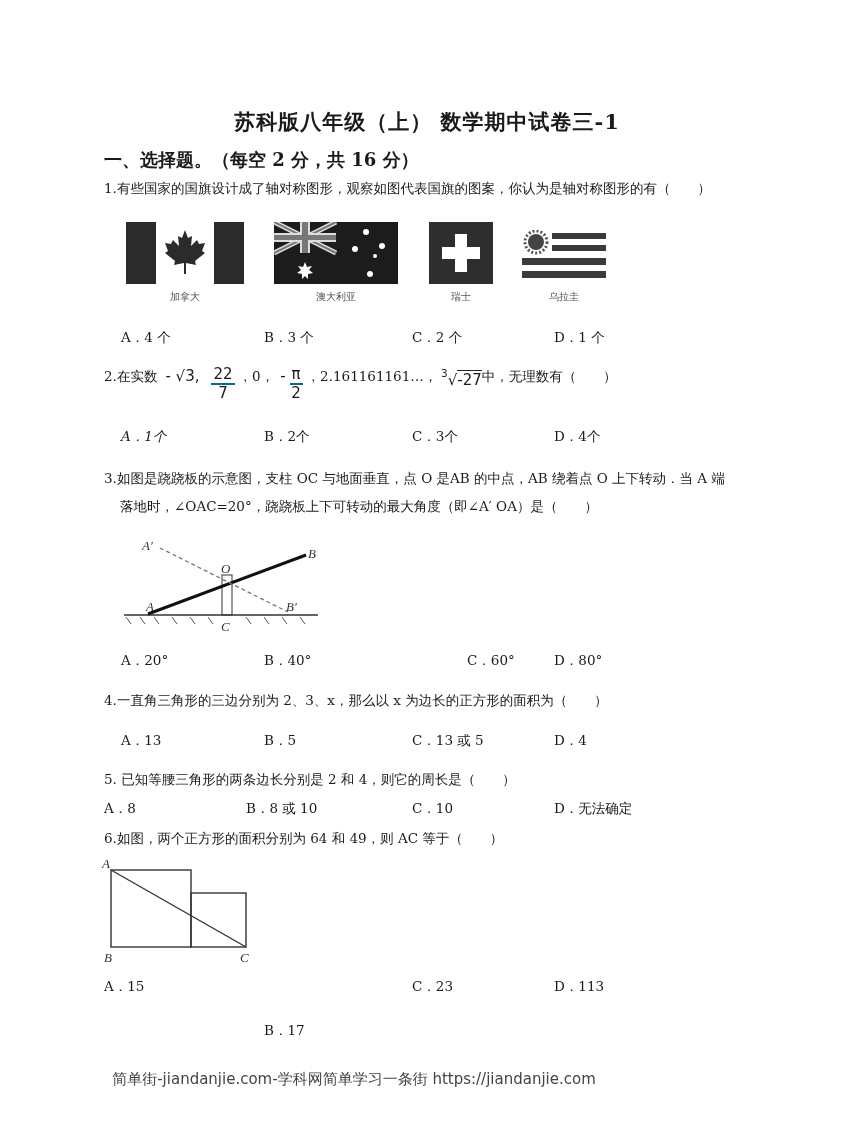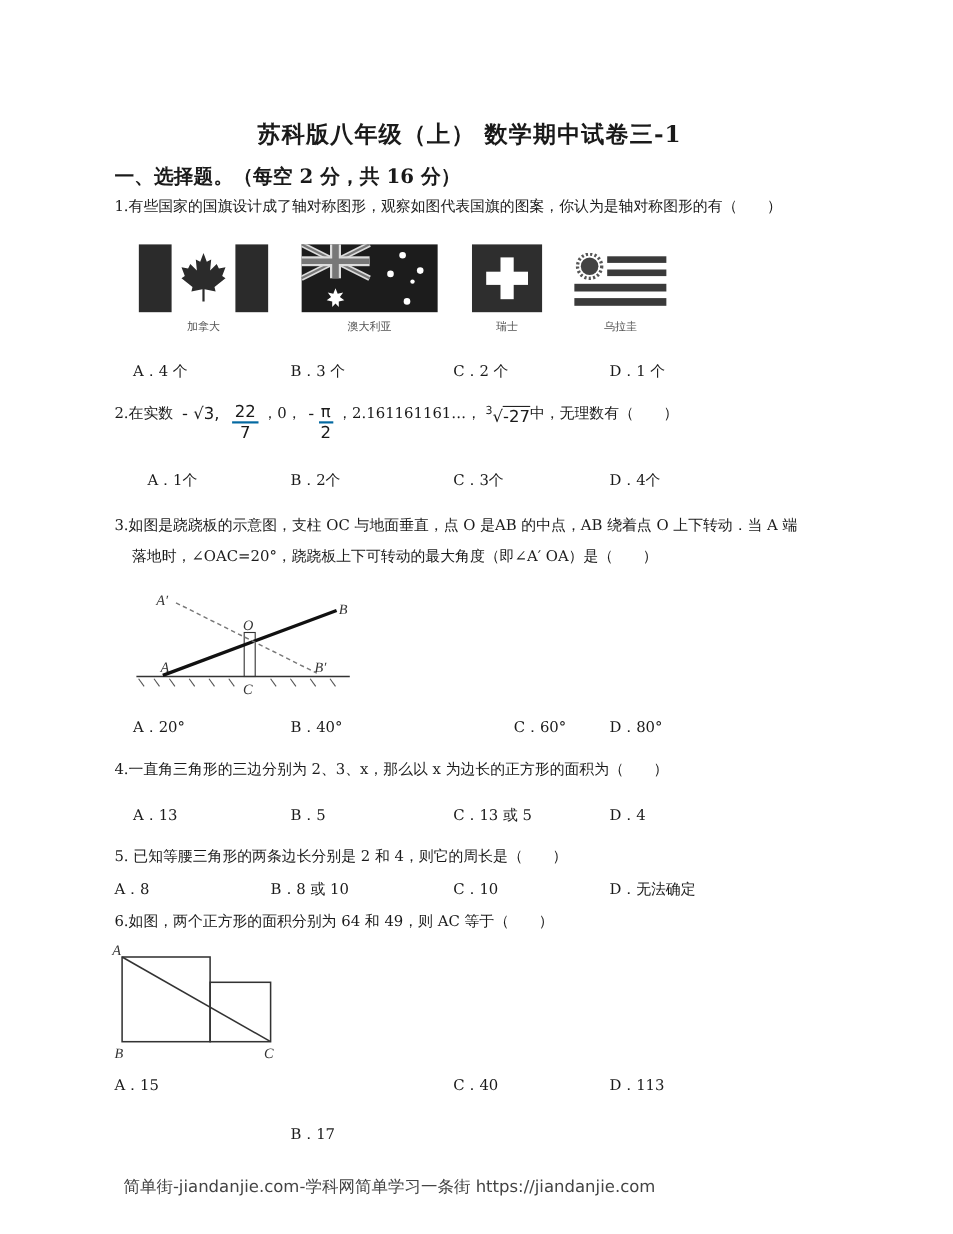--- a/index.html
+++ b/index.html
@@ -98,21 +98,21 @@
     <span class="num">π</span>
     <span class="den">2</span>
   </span>
   <span>，2.161161161…，</span>
   <span class="math" style="position:relative;margin-left:4px;">
     <sup style="font-size:10px;position:relative;top:-2px;">3</sup>√<span style="border-top:1px solid #222;">-27</span>
   </span>
   <span>中，无理数有（　　）</span>
 </div>
 
-<div class="abs opt" style="left:134px;top:428px;">A．1个</div>
+<div class="abs opt" style="left:121px;top:428px;font-style:italic;">A．1个</div>
 <div class="abs opt" style="left:264px;top:428px;">B．2个</div>
 <div class="abs opt" style="left:412px;top:428px;">C．3个</div>
 <div class="abs opt" style="left:554px;top:428px;">D．4个</div>
 
 <div class="abs q" style="left:104px;top:468px;">3.如图是跷跷板的示意图，支柱 OC 与地面垂直，点 O 是AB 的中点，AB 绕着点 O 上下转动．当 A 端</div>
 <div class="abs q" style="left:120px;top:496px;">落地时，∠OAC=20°，跷跷板上下可转动的最大角度（即∠A′ OA）是（　　）</div>
 
 <div class="abs" style="left:118px;top:536px;width:210px;height:100px;">
   <svg width="210" height="100" viewBox="0 0 210 100" font-family="Liberation Serif, serif" font-style="italic" font-size="13">
     <line x1="6" y1="79" x2="200" y2="79" stroke="#333" stroke-width="1.5"></line>
@@ -165,16 +165,16 @@
     <rect x="93" y="39" width="55" height="54" fill="none" stroke="#333" stroke-width="1.4"></rect>
     <line x1="13" y1="16" x2="148" y2="93" stroke="#333" stroke-width="1.4"></line>
     <text x="4" y="14" fill="#333">A</text>
     <text x="6" y="108" fill="#333">B</text>
     <text x="142" y="108" fill="#333">C</text>
   </svg>
 </div>
 
 <div class="abs opt" style="left:104px;top:978px;">A．15</div>
 <div class="abs opt" style="left:264px;top:978px;margin-top:44px;">B．17</div>
-<div class="abs opt" style="left:412px;top:978px;">C．40</div>
+<div class="abs opt" style="left:412px;top:978px;">C．23</div>
 <div class="abs opt" style="left:554px;top:978px;">D．113</div>
 
 <div class="abs footer">简单街-jiandanjie.com-学科网简单学习一条街 https://jiandanjie.com</div>
 
 </body></html>

